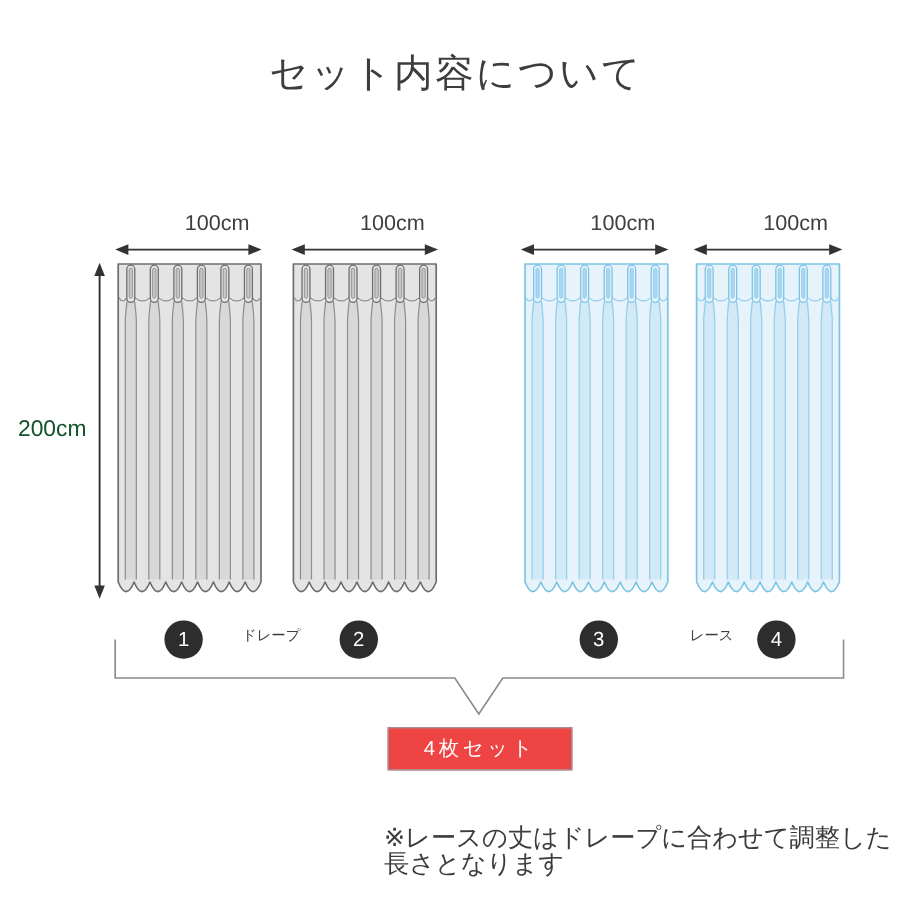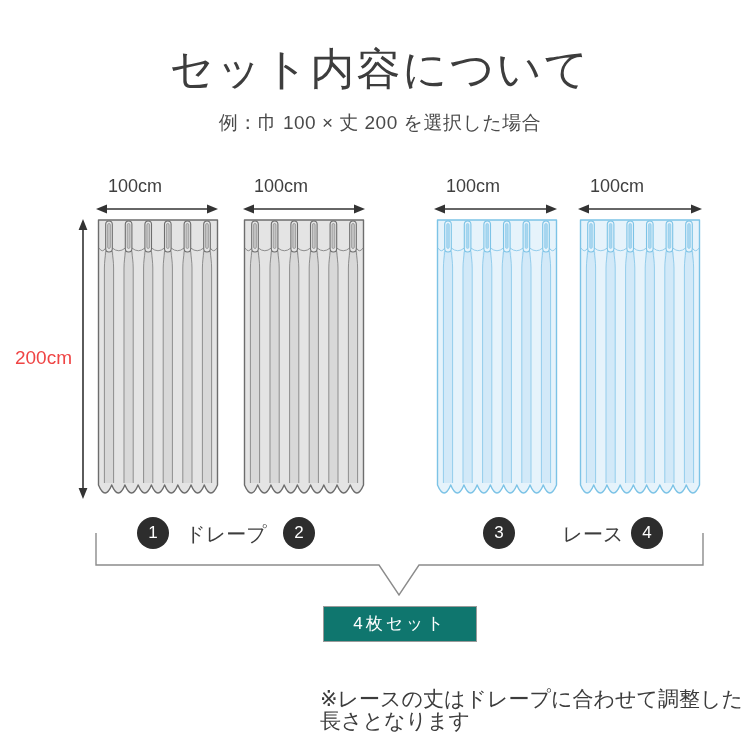--- a/index.html
+++ b/index.html
@@ -3,36 +3,36 @@
 <meta charset="utf-8">
 <style>
   html,body{margin:0;padding:0;background:#fff;}
   .canvas{
     position:relative;width:750px;height:750px;background:#fff;overflow:hidden;
     font-family:"Liberation Sans","DejaVu Sans",sans-serif;color:#3b3b3b;
   }
   .abs{position:absolute;}
   .page-title{
     left:10px;top:40px;width:740px;text-align:center;
-    font-size:44px;font-weight:400;letter-spacing:2px;color:#3d3d3d;white-space:nowrap;
+    font-size:32px;font-weight:400;letter-spacing:2px;color:#3d3d3d;white-space:nowrap;
   }
   .page-subtitle{
     left:10px;top:110px;width:740px;text-align:center;
     font-size:19px;font-weight:400;letter-spacing:.5px;color:#4a4a4a;white-space:nowrap;
   }
-  .wlabel{top:176px;width:100px;text-align:left;font-size:18px;color:#3f3f3f;}
+  .wlabel{top:176px;width:100px;text-align:right;font-size:18px;color:#3f3f3f;}
   .harrow{top:201px;height:12px;}
   .varrow{left:77px;top:218px;width:12px;height:282px;}
-  .hlabel{left:6px;top:347px;width:66px;text-align:right;font-size:19px;color:#ef4444;}
+  .hlabel{left:6px;top:347px;width:66px;text-align:right;font-size:19px;color:#14532d;}
   .curtain-slot{top:218px;width:122px;height:282px;}
   .badge{
     top:517px;width:32px;height:32px;border-radius:50%;
     text-align:center;line-height:32px;font-size:17px;
   }
-  .group-label{top:521px;width:100px;text-align:center;font-size:20px;color:#3d3d3d;}
+  .group-label{top:521px;width:100px;text-align:center;font-size:12px;color:#3d3d3d;}
   .bracket{left:95px;top:531px;width:609px;height:67px;}
   .setbox{
     left:323px;top:606px;width:152px;height:34px;
     text-align:center;line-height:34px;font-size:17px;letter-spacing:3px;
     border:1px solid #9a9a9a;
   }
   .footnotes{left:320px;top:688px;width:430px;font-size:21px;line-height:21.5px;color:#3c3c3c;}
   
   .c-body{fill:var(--fill);stroke:var(--stroke);stroke-width:1.4;stroke-linejoin:round;}
   .c-band{fill:var(--band);}
@@ -42,21 +42,20 @@
   .ar{stroke:var(--arrow);stroke-width:1.6;}
   .af{fill:var(--arrow);}
   .br{fill:none;stroke:var(--bracket);stroke-width:1.4;}
 </style>
 </head>
 <body>
 
 <div class="canvas">
 
   <div class="abs page-title">セット内容について</div>
-  <div class="abs page-subtitle">例：巾 100 × 丈 200 を選択した場合</div>
 
   <div class="abs wlabel" style="left:108px">100cm</div>
   <div class="abs wlabel" style="left:254px">100cm</div>
   <div class="abs wlabel" style="left:446px">100cm</div>
   <div class="abs wlabel" style="left:590px">100cm</div>
 
   <div class="abs harrow" style="left:95px;width:124px"><svg width="100%" height="100%" viewBox="0 0 124 12" preserveAspectRatio="none">
         <line class="ar" x1="9" y1="6" x2="115" y2="6"></line>
         <polygon class="af" points="1,6 12,1.6 12,10.4"></polygon>
         <polygon class="af" points="123,6 112,1.6 112,10.4"></polygon>
@@ -250,21 +249,21 @@
   <div class="abs badge badge-fill" style="left: 483px; background: rgb(45, 45, 45); color: rgb(255, 255, 255);">3</div>
   <div class="abs badge badge-fill" style="left: 631px; background: rgb(45, 45, 45); color: rgb(255, 255, 255);">4</div>
 
   <div class="abs group-label" style="left:176px">ドレープ</div>
   <div class="abs group-label" style="left:543px">レース</div>
 
   <svg class="abs bracket" viewBox="0 0 609 67">
     <path class="br" d="M1,2 L1,34 L284,34 L304,64 L324,34 L608,34 L608,2"></path>
   </svg>
 
-  <div class="abs setbox setbox-fill" style="background: #0f766e; color: rgb(255, 255, 255);">
+  <div class="abs setbox setbox-fill" style="background: #ef4444; color: rgb(255, 255, 255);">
     <span>4枚セット</span>
   </div>
 
   <div class="abs footnotes">
     <div>※レースの丈はドレープに合わせて調整した長さとなります</div>
   </div>
 
 </div>
 
 </body></html>

